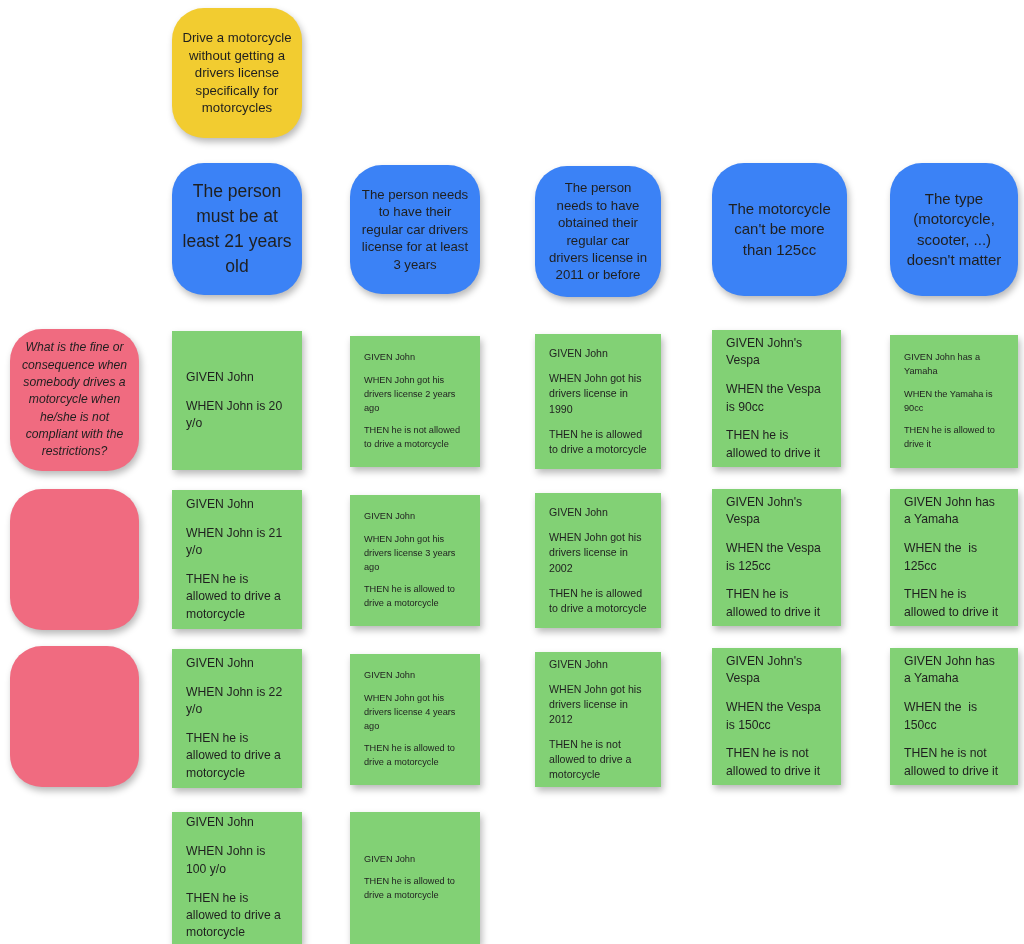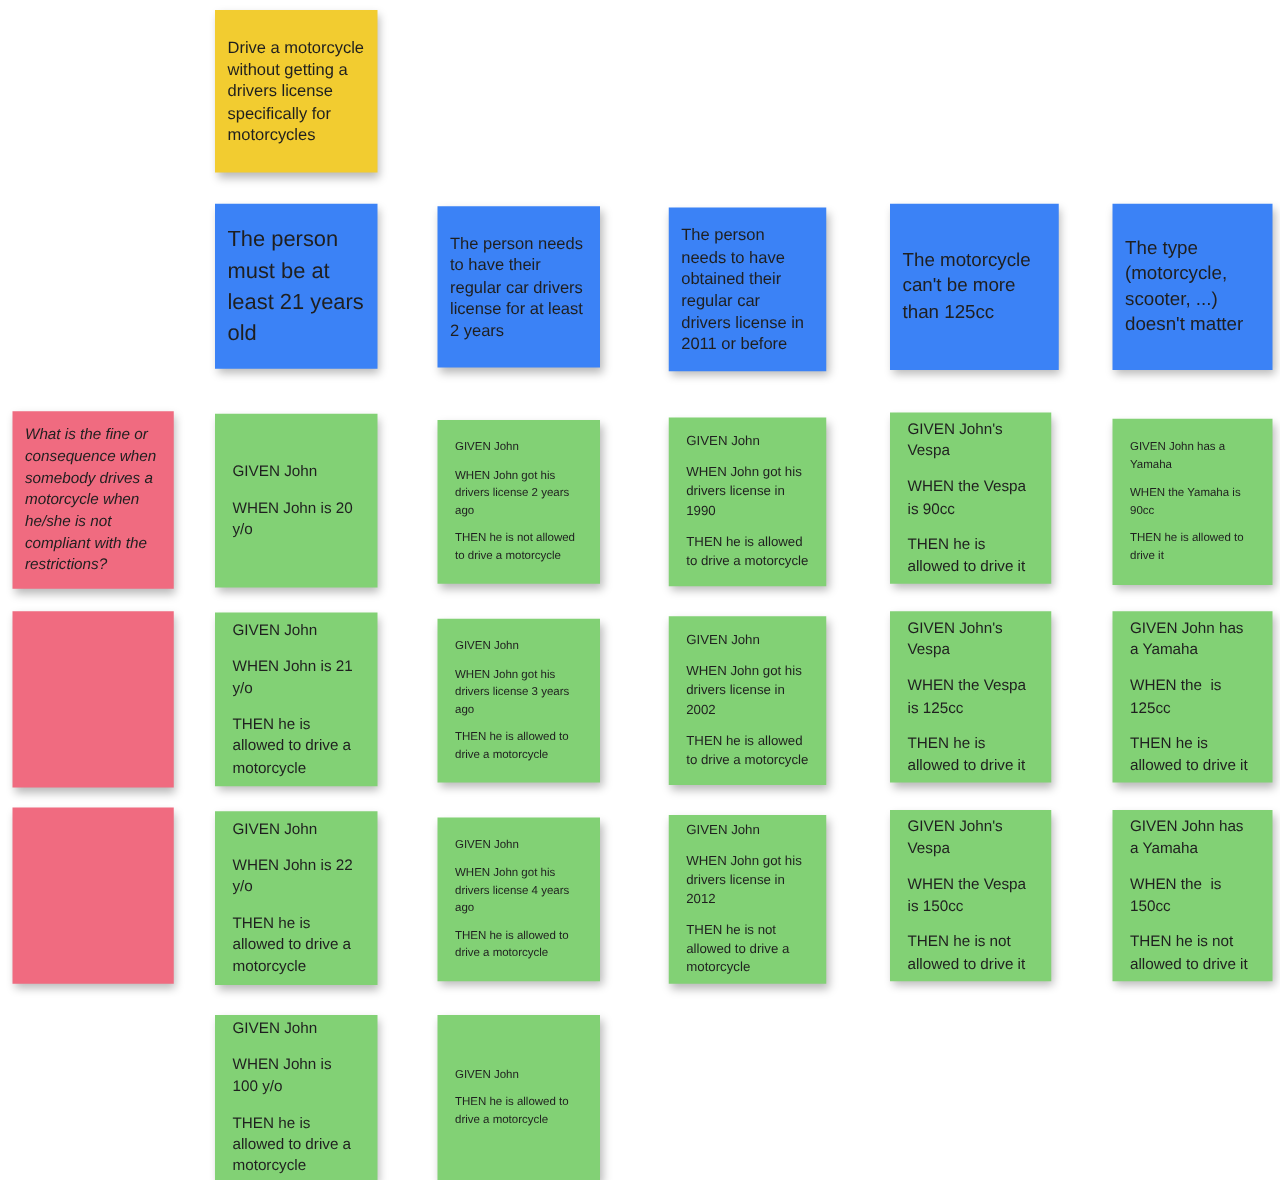--- a/index.html
+++ b/index.html
@@ -30,20 +30,22 @@
   
   .sticky.goal   { background: #F2CC30; }
   .sticky.rule   { background: #3b82f6; }
   .sticky.quest  { background: #F06B80; }
   .sticky.example{ background: #82D175; }
 
   
   .sticky.centered {
     align-items: center;
     justify-content: center;
+    text-align: center;
+    border-radius: 32px;
   }
   .sticky.centered .body {
     width: 100%;
     padding: 0 10px;
     box-sizing: border-box;
   }
 
   
   .sticky.example {
     justify-content: center;
@@ -76,21 +78,21 @@
 
   <div class="sticky goal centered" style="left:172px; top:8px; width:130px; height:130px;">
     <div class="body fs-13">Drive a motorcycle without getting a drivers license specifically for motorcycles</div>
   </div>
 
   <div class="sticky rule centered" style="left:172px; top:163px; width:130px; height:132px;">
     <div class="body fs-17">The person must be at least 21 years old</div>
   </div>
 
   <div class="sticky rule centered" style="left:350px; top:165px; width:130px; height:129px;">
-    <div class="body fs-13">The person needs to have their regular car drivers license for at least 2 years</div>
+    <div class="body fs-13">The person needs to have their regular car drivers license for at least 3 years</div>
   </div>
 
   <div class="sticky rule centered" style="left:535px; top:166px; width:126px; height:131px;">
     <div class="body fs-13">The person needs to have obtained their regular car drivers license in 2011 or before</div>
   </div>
 
   <div class="sticky rule centered" style="left:712px; top:163px; width:135px; height:133px;">
     <div class="body fs-15">The motorcycle can't be more than 125cc</div>
   </div>
 

